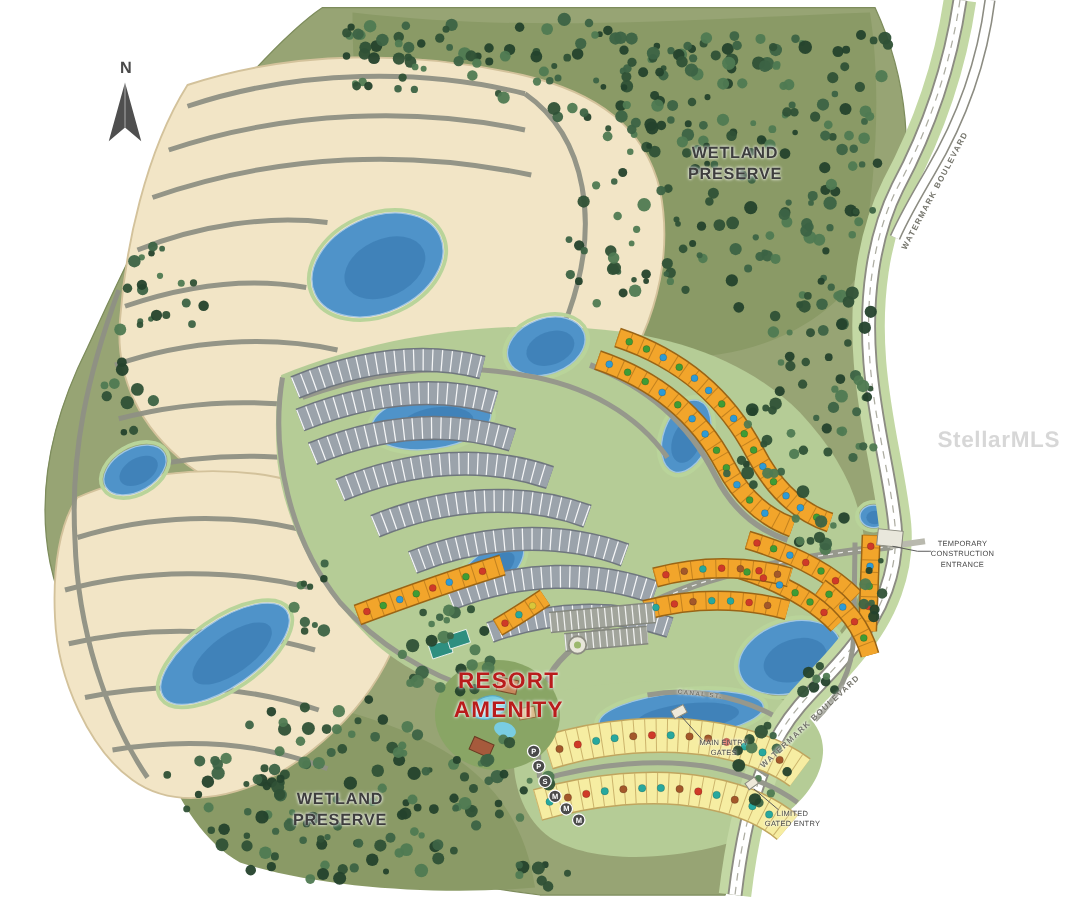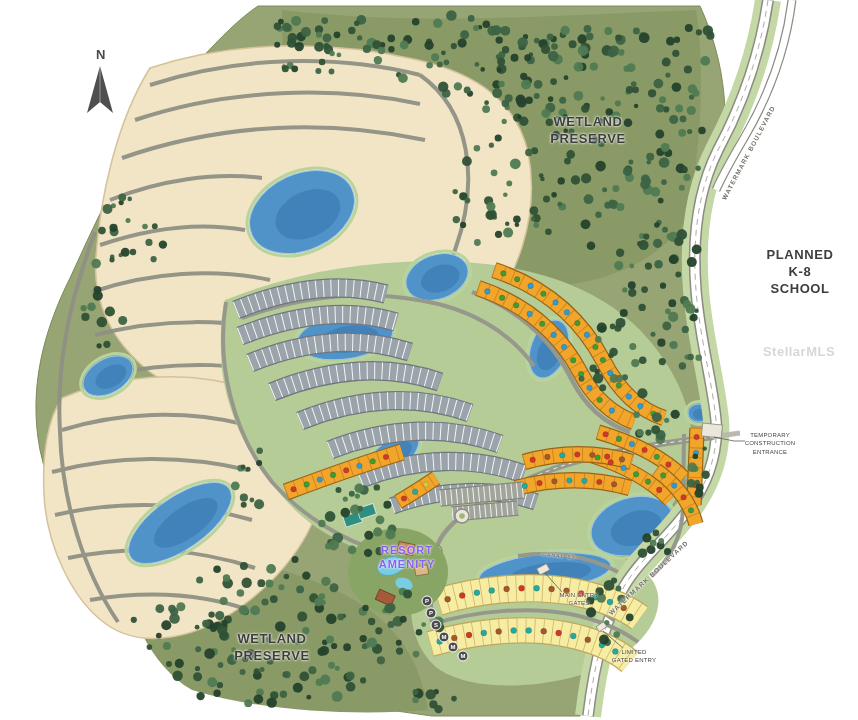--- a/index.html
+++ b/index.html
@@ -3,24 +3,24 @@
 <meta charset="utf-8">
 <style>
   html,body{margin:0;padding:0;background:#ffffff;}
   .stage{position:relative;width:858px;height:720px;background:#ffffff;overflow:hidden;
          font-family:"Liberation Sans",sans-serif;}
   svg{position:absolute;left:0;top:0;}
   .lbl{position:absolute;transform:translate(-50%,-50%);text-align:center;white-space:pre-line;
        font-weight:700;color:#3e3e3e;letter-spacing:.6px;line-height:1.3;
        text-shadow:0 0 2px rgba(255,255,255,.95),0 0 3px rgba(255,255,255,.85);}
   .lbl.big{font-size:13px;}
-  .lbl.resort{font-size:11px;color:#8b5cf6;letter-spacing:1px;}
+  .lbl.resort{font-size:18px;color:#b91c1c;letter-spacing:1px;}
   .lbl.tiny{font-size:6px;font-weight:400;letter-spacing:.2px;color:#474747;line-height:1.4;}
   .lbl.road{font-size:6.5px;color:#73736a;letter-spacing:1.1px;}
-  .lbl.mark{font-size:13px;color:rgba(190,190,190,.62);letter-spacing:.5px;text-shadow:none;font-weight:700;}
+  .lbl.mark{font-size:18px;color:rgba(190,190,190,.62);letter-spacing:.5px;text-shadow:none;font-weight:700;}
   .lbl.compass{font-size:13px;color:#4a4a4a;}
 </style>
 </head>
 <body>
 
 <div class="stage">
   <svg id="map" width="858" height="720" viewBox="0 0 858 720">
     <rect x="0" y="0" width="858" height="720" fill="#ffffff"></rect>
 
     <path d="M 258 6 L 700 6 C 724 58 736 128 712 194 C 699 250 694 300 699 350 C 705 400 722 414 718 446 C 712 498 664 548 630 596 C 610 646 592 688 580 716 L 432 716 C 330 702 238 688 170 638 C 108 590 54 518 40 450 C 28 388 44 330 70 278 C 96 222 140 120 198 62 C 220 38 240 18 258 6 Z" fill="#97a474" stroke="#7d8c5c" stroke-width="1"></path>
@@ -935,22 +935,20 @@
       <polygon points="100,66 87,113 100,102 113,113" fill="#4f4f4f"></polygon>
       <path d="M 100 66 L 100 102" stroke="#ffffff" stroke-width=".7" opacity=".6"></path>
     </g>
   </svg>
 
   <div class="lbl compass" style="left:101px;top:55px">N</div>
   <div class="lbl big" style="left:588px;top:131px">WETLAND
 PRESERVE</div>
   <div class="lbl big" style="left:272px;top:648px">WETLAND
 PRESERVE</div>
-  <div class="lbl big" style="left:800px;top:272px">PLANNED
-K-8 SCHOOL</div>
   <div class="lbl resort" style="left:407px;top:557px">RESORT
 AMENITY</div>
   <div class="lbl tiny" style="left:770px;top:444px">TEMPORARY
 CONSTRUCTION
 ENTRANCE</div>
   <div class="lbl tiny" style="left:579px;top:599px">MAIN ENTRY
 GATES</div>
   <div class="lbl tiny" style="left:634px;top:656px">LIMITED
 GATED ENTRY</div>
   <div class="lbl road" style="left:749px;top:153px;transform:translate(-50%,-50%) rotate(-62deg)">WATERMARK BOULEVARD</div>

